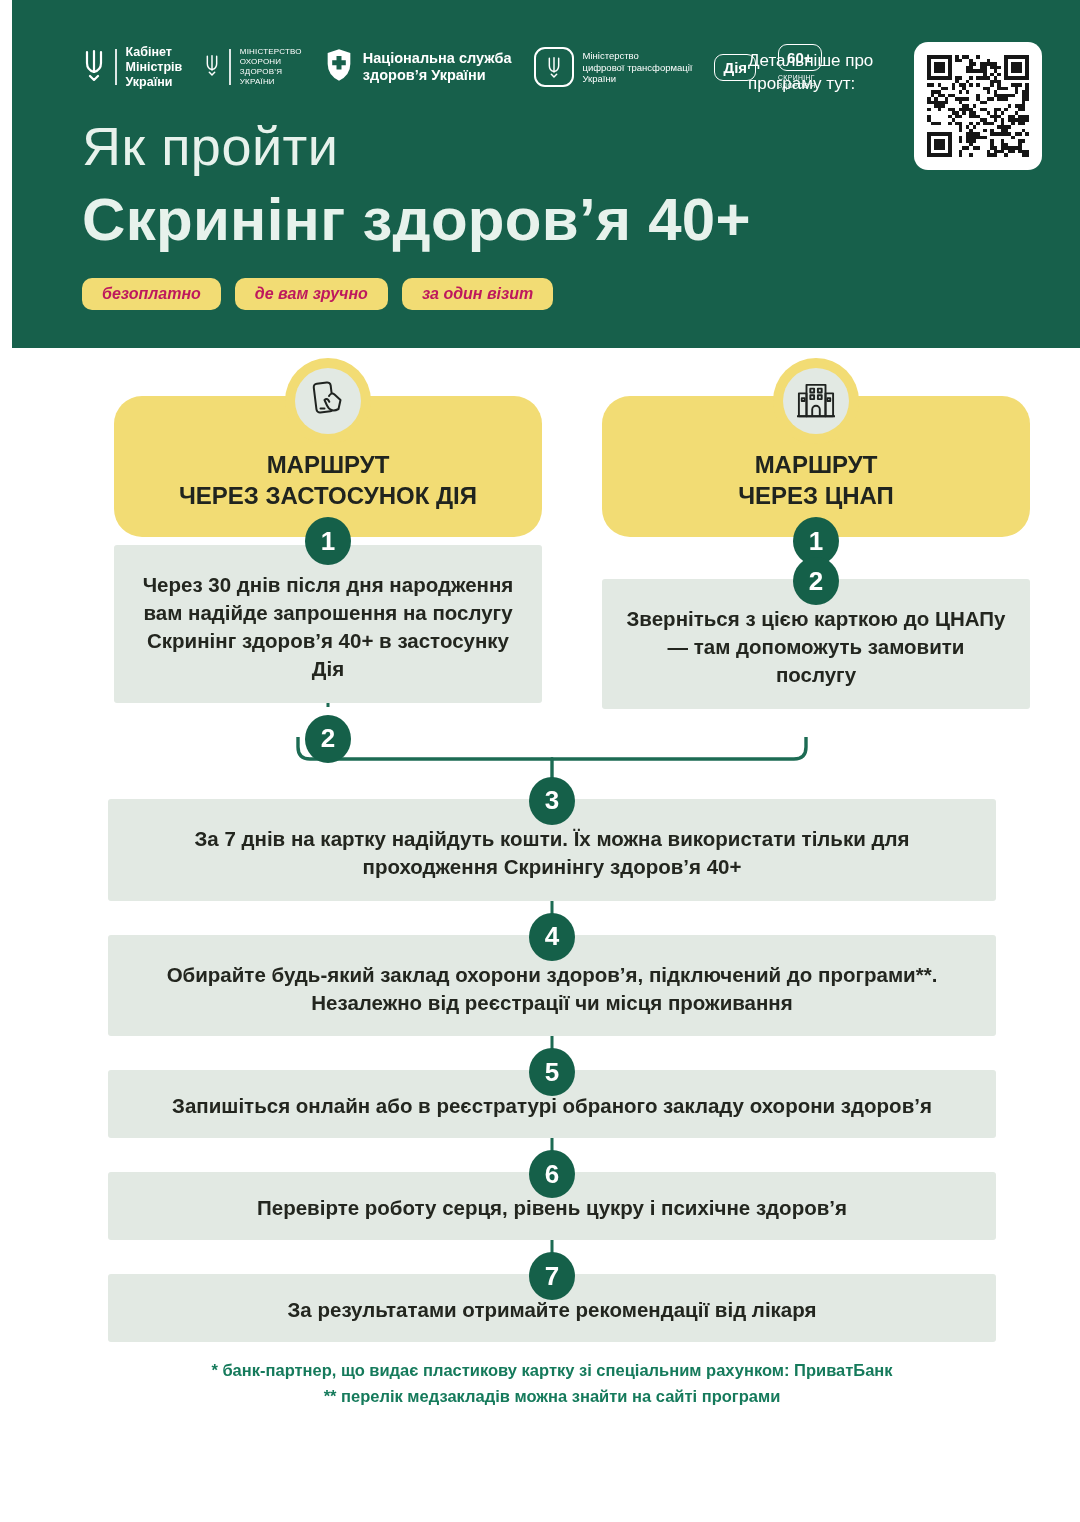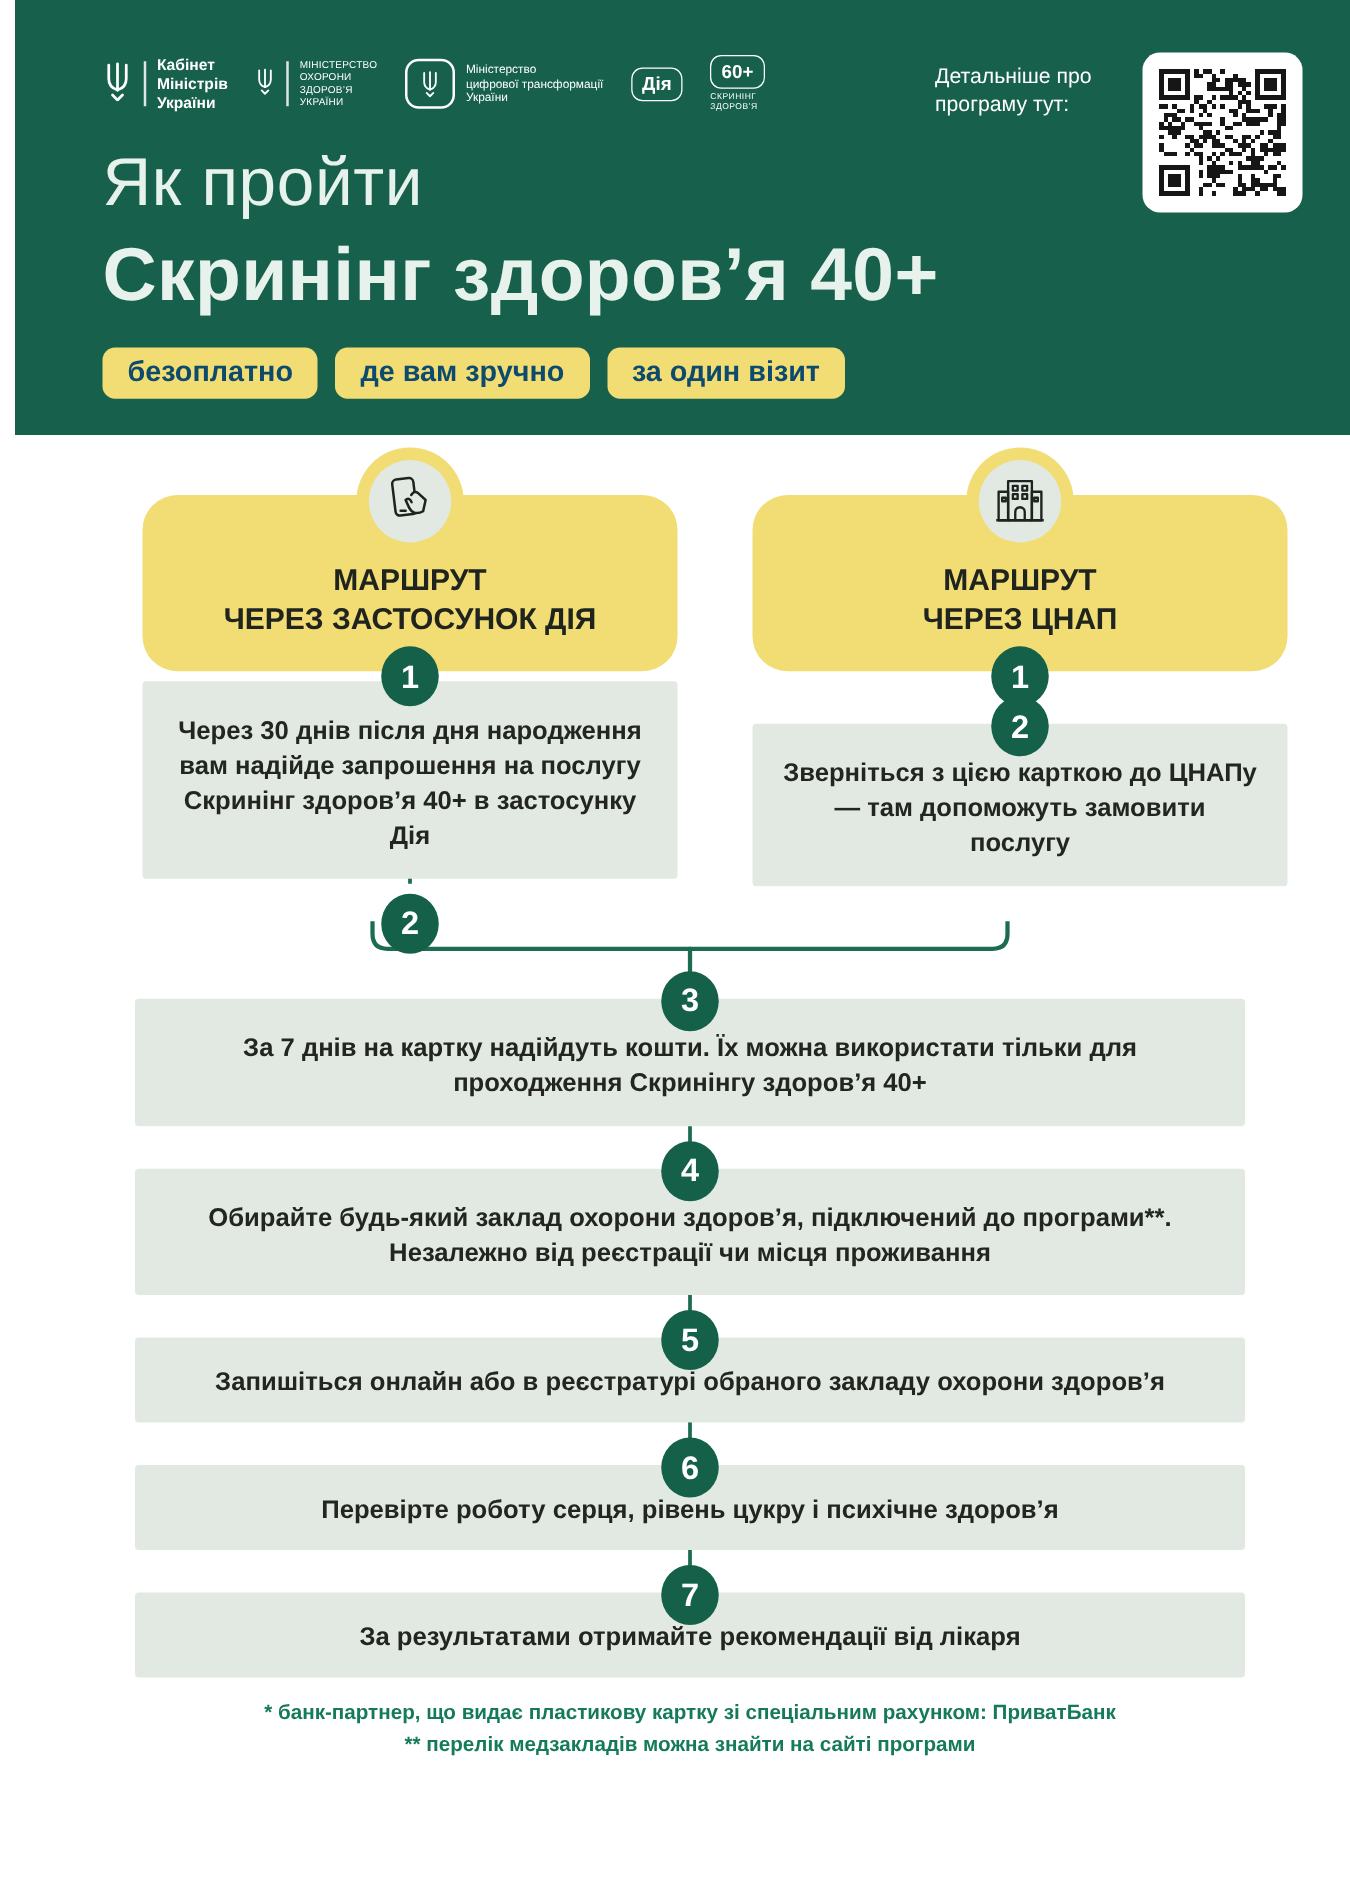--- a/index.html
+++ b/index.html
@@ -31,22 +31,22 @@
   .qr-caption { width:152px; text-align:left; font-size:17px; line-height:1.35; margin-top:8px; font-weight:400; }
   .qr-box {
     width:128px; height:128px; background:#fff; border-radius:14px;
     padding:10px; box-sizing:border-box;
   }
   .qr-box svg { width:108px; height:108px; display:block; }
   .title1 { font-size:54px; font-weight:400; color:#E7F2EC; margin-top:24px; letter-spacing:.5px; }
   .title2 { font-size:60px; font-weight:700; color:#E7F2EC; margin-top:8px; letter-spacing:.3px; }
   .badges { display:flex; gap:14px; margin-top:24px; }
   .pill {
-    background:#F2DC74; color:#0c4a6e; font-weight:700; font-size:23px;
-    padding:6px 20px 7px; border-radius:10px; line-height:1.2;
+    background:#F2DC74; color:#be185d; font-weight:700; font-size:16px;
+    padding:6px 20px 7px; border-radius:10px; line-height:1.2;font-style:italic;
   }
 
   
   .routes { display:flex; gap:60px; padding:0 62px; margin-top:10px;margin-left:40px; }
   .route { flex:1; display:flex; flex-direction:column; align-items:center; position:relative; }
   .route::before {
     content:""; position:absolute; left:50%; transform:translateX(-50%);
     top:120px; bottom:30px; width:3px; background:#1C6B53; z-index:0;
   }
   .route-icon {
@@ -130,20 +130,30 @@
               <use href="#trident-sym"></use>
             </svg>
         </span>
         <span class="divider"></span>
         <span class="logo-text-sm pre">МІНІСТЕРСТВО
 ОХОРОНИ
 ЗДОРОВ’Я
 УКРАЇНИ</span>
       </div>
 
+      <div class="logo">
+        <span>
+          <svg viewBox="0 0 26 30" width="30" height="34">
+            <path d="M13 1 23 4.5 V14 q0 10 -10 15 Q3 24 3 14 V4.5 Z" fill="#fff"></path>
+            <path d="M10.8 7 h4.4 v3.8 h3.8 v4.4 h-3.8 v3.8 h-4.4 v-3.8 H7 v-4.4 h3.8 Z" fill="#17604B"></path>
+          </svg>
+        </span>
+        <span class="logo-text-xl pre">Національна служба
+здоров’я України</span>
+      </div>
 
       <div class="logo">
         <span style="display:inline-flex;align-items:center;justify-content:center;width:36px;height:36px;border:2px solid #fff;border-radius:11px;">
           <svg viewBox="0 0 24 32" width="16" height="22">
               <use href="#trident-sym"></use>
             </svg>
         </span>
         <span class="logo-text-md pre" style="margin-left:9px;">Міністерство
 цифрової трансформації
 України</span>

